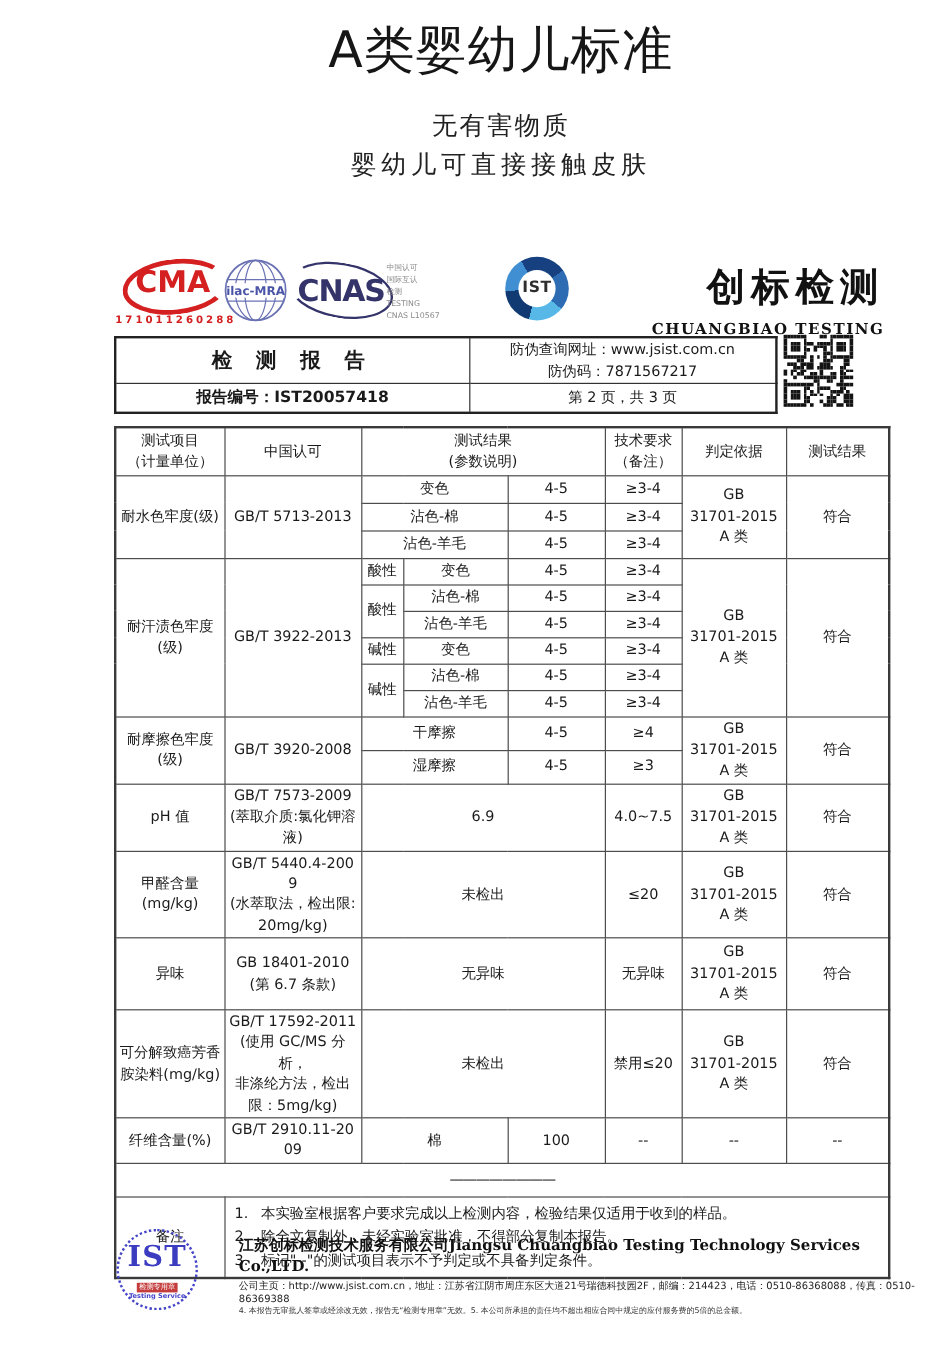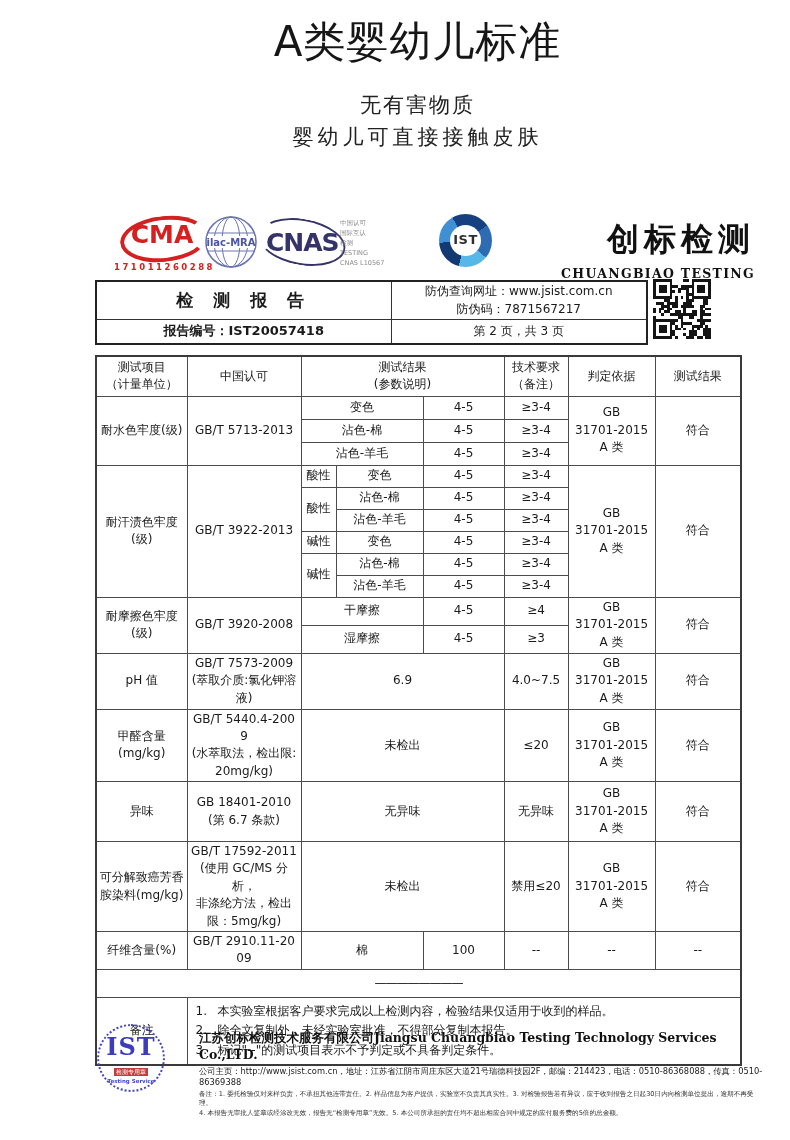--- a/index.html
+++ b/index.html
@@ -10,21 +10,21 @@
   }
   .pre{white-space:pre-line;}
 
   
   .titles{position:absolute;left:95px;top:0;width:645px;text-align:center;}
   .doc-title{position:absolute;left:0;top:14px;width:100%;font-size:42px;font-weight:500;letter-spacing:1px;color:#161616;margin:0;}
   .doc-sub1{position:absolute;left:0;top:91px;width:100%;font-size:21px;letter-spacing:2px;color:#222;}
   .doc-sub2{position:absolute;left:0;top:123px;width:100%;font-size:21px;letter-spacing:4px;color:#222;}
 
   
-  .logos{position:absolute;left:112px;top:212px;width:645px;height:68px;text-decoration:underline;}
+  .logos{position:absolute;left:94px;top:212px;width:645px;height:68px;text-decoration:underline;}
   .cma{position:absolute;left:6px;top:2px;width:92px;height:64px;}
   .cma-ring{position:absolute;left:2px;top:2px;width:80px;height:38px;border:4px solid #d42020;border-radius:50%;border-right-color:transparent;transform:rotate(-6deg);}
   .cma-txt{position:absolute;left:0;top:6px;width:88px;text-align:center;font-size:25px;font-weight:800;color:#d42020;letter-spacing:0;}
   .cma-num{position:absolute;left:-4px;top:48px;width:100%;text-align:center;font-size:8.5px;color:#d42020;letter-spacing:2.5px;font-weight:600;}
   .globe{position:absolute;left:92px;top:2px;}
   .cnas{position:absolute;left:154px;top:16px;width:66px;}
   .cnas b{position:relative;z-index:2;font-size:25px;font-weight:800;color:#34346a;letter-spacing:-1px;font-style:normal;}
   .cnas:before{content:'';position:absolute;left:-8px;top:-9px;width:84px;height:42px;border:2.5px solid #34346a;border-radius:50%;border-left-color:transparent;transform:rotate(10deg);}
   .cnas-side{position:absolute;left:228px;top:6px;font-size:6.5px;line-height:1.55;color:#8a8a8a;text-align:left;}
   .istc{position:absolute;left:327px;top:2px;width:53px;height:53px;border-radius:50%;
@@ -777,15 +777,14 @@
 <div class="seal">
   <div class="seal-ist">IST</div>
   <div><span class="seal-cn">检测专用章</span></div>
   <div class="seal-en">Testing Service</div>
 </div>
 <div class="ftext">
   <div class="f1">
     <span>江苏创标检测技术服务有限公司</span><span class="en">Jiangsu Chuangbiao Testing Technology Services Co.,LTD.</span>
   </div>
   <div class="f2">公司主页：http://www.jsist.com.cn，地址：江苏省江阴市周庄东区大道21号瑞德科技园2F，邮编：214423，电话：0510-86368088，传真：0510-86369388</div>
-  <div class="f3">备注：1. 委托检验仅对来样负责，不承担其他连带责任。2. 样品信息为客户提供，实验室不负责其真实性。3. 对检验报告若有异议，应于收到报告之日起30日内向检测单位提出，逾期不再受理。</div>
   <div class="f4">4. 本报告无审批人签章或经涂改无效，报告无“检测专用章”无效。5. 本公司所承担的责任均不超出相应合同中规定的应付服务费的5倍的总金额。</div>
 </div>
 
 </body></html>

